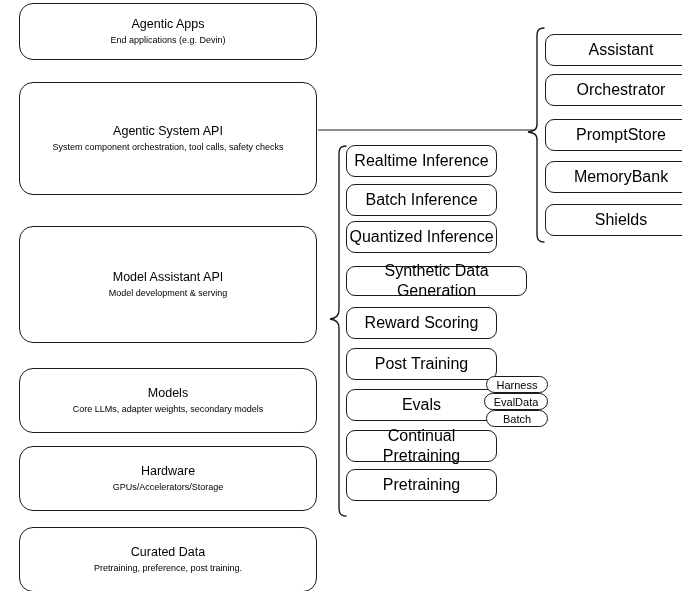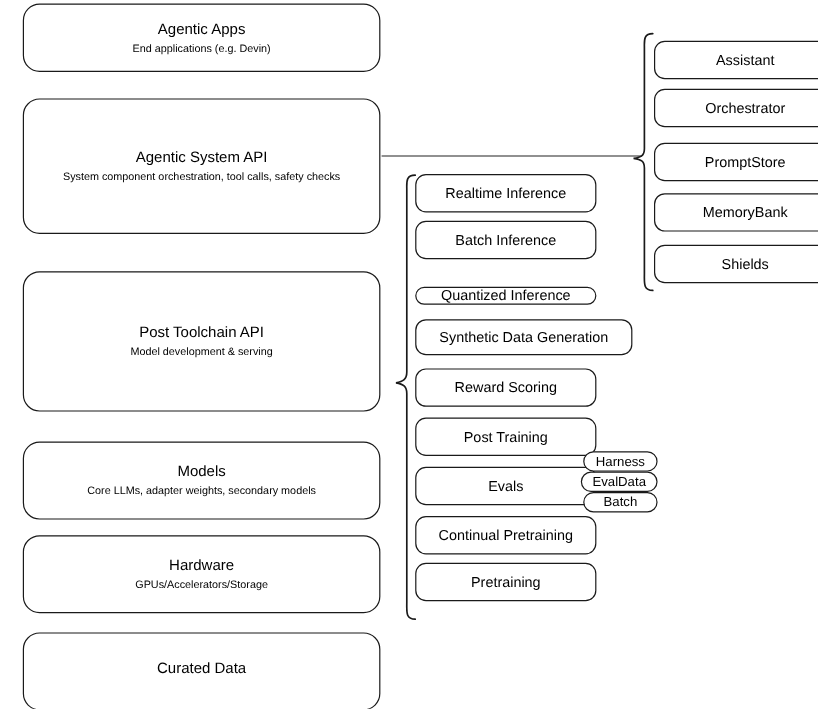--- a/index.html
+++ b/index.html
@@ -46,21 +46,21 @@
   .layer .subtitle {
     font-size: 9px;
     color: #000;
   }
 
   
   .capsule {
     border-radius: 9px;
     font-size: 12px;
   }
-  .capsule .title { font-size: 12px; }
+  .capsule .title { font-size: 16px; }
 
   
   .pill {
     position: absolute;
     box-sizing: border-box;
     border: 1.3px solid #1a1a1a;
     background: #ffffff;
     border-radius: 999px;
     display: flex;
     align-items: center;
@@ -108,47 +108,48 @@
     <div class="title">Agentic Apps</div>
     <div class="subtitle">End applications (e.g. Devin)</div>
   </div>
 
   <div class="box layer" style="left:3px; top:82px; width:298px; height:113px;">
     <div class="title">Agentic System API</div>
     <div class="subtitle">System component orchestration, tool calls, safety checks</div>
   </div>
 
   <div class="box layer" style="left:3px; top:226px; width:298px; height:117px;">
-    <div class="title">Post Toolchain API</div>
+    <div class="title">Model Assistant API</div>
     <div class="subtitle">Model development &amp; serving</div>
   </div>
 
   <div class="box layer" style="left:3px; top:368px; width:298px; height:65px;">
     <div class="title">Models</div>
     <div class="subtitle">Core LLMs, adapter weights, secondary models</div>
   </div>
 
   <div class="box layer" style="left:3px; top:446px; width:298px; height:65px;">
     <div class="title">Hardware</div>
     <div class="subtitle">GPUs/Accelerators/Storage</div>
   </div>
 
   <div class="box layer" style="left:3px; top:527px; width:298px; height:65px;">
     <div class="title">Curated Data</div>
+    <div class="subtitle">Pretraining, preference, post training.</div>
   </div>
 
   <div class="box capsule" style="left:330px; top:145px; width:151px; height:32px;">
     <div class="title">Realtime Inference</div>
   </div>
 
   <div class="box capsule" style="left:330px; top:184px; width:151px; height:32px;">
     <div class="title">Batch Inference</div>
   </div>
 
-  <div class="box capsule" style="left:330px; top:239px; width:151px; height:15px;">
+  <div class="box capsule" style="left:330px; top:221px; width:151px; height:32px;">
     <div class="title">Quantized Inference</div>
   </div>
 
   <div class="box capsule" style="left:330px; top:266px; width:181px; height:30px;">
     <div class="title">Synthetic Data Generation</div>
   </div>
 
   <div class="box capsule" style="left:330px; top:307px; width:151px; height:32px;">
     <div class="title">Reward Scoring</div>
   </div>

